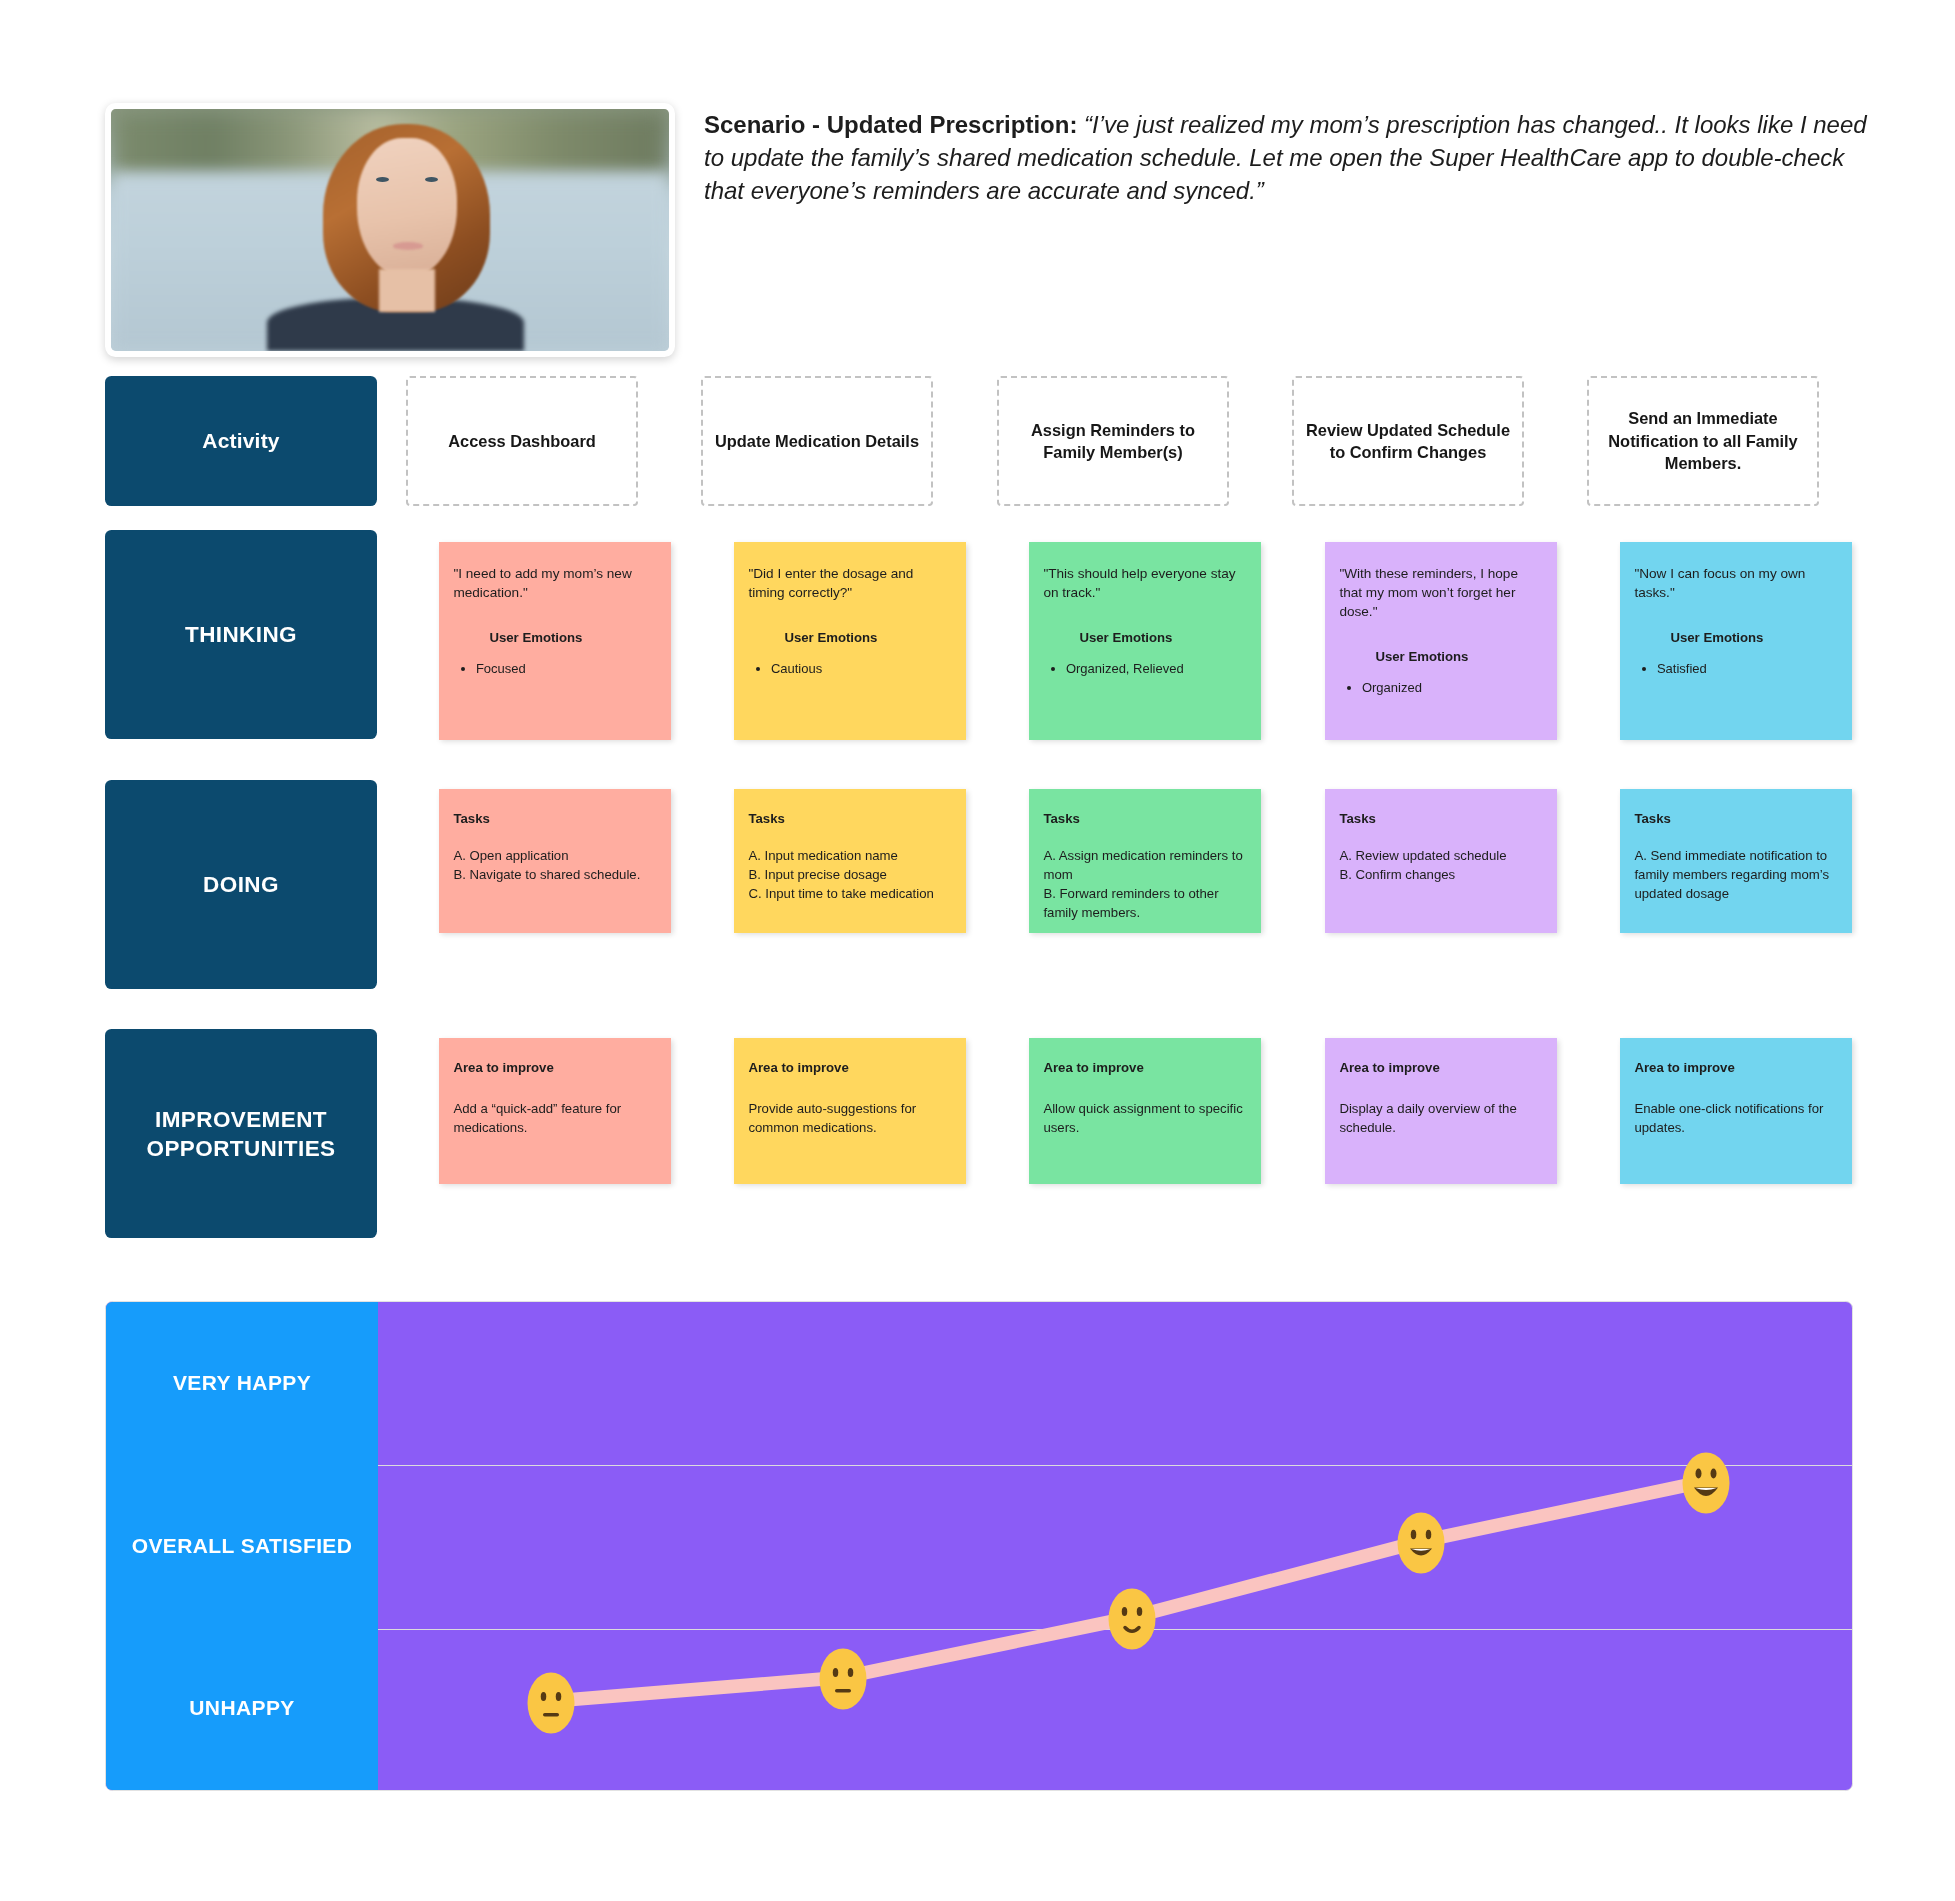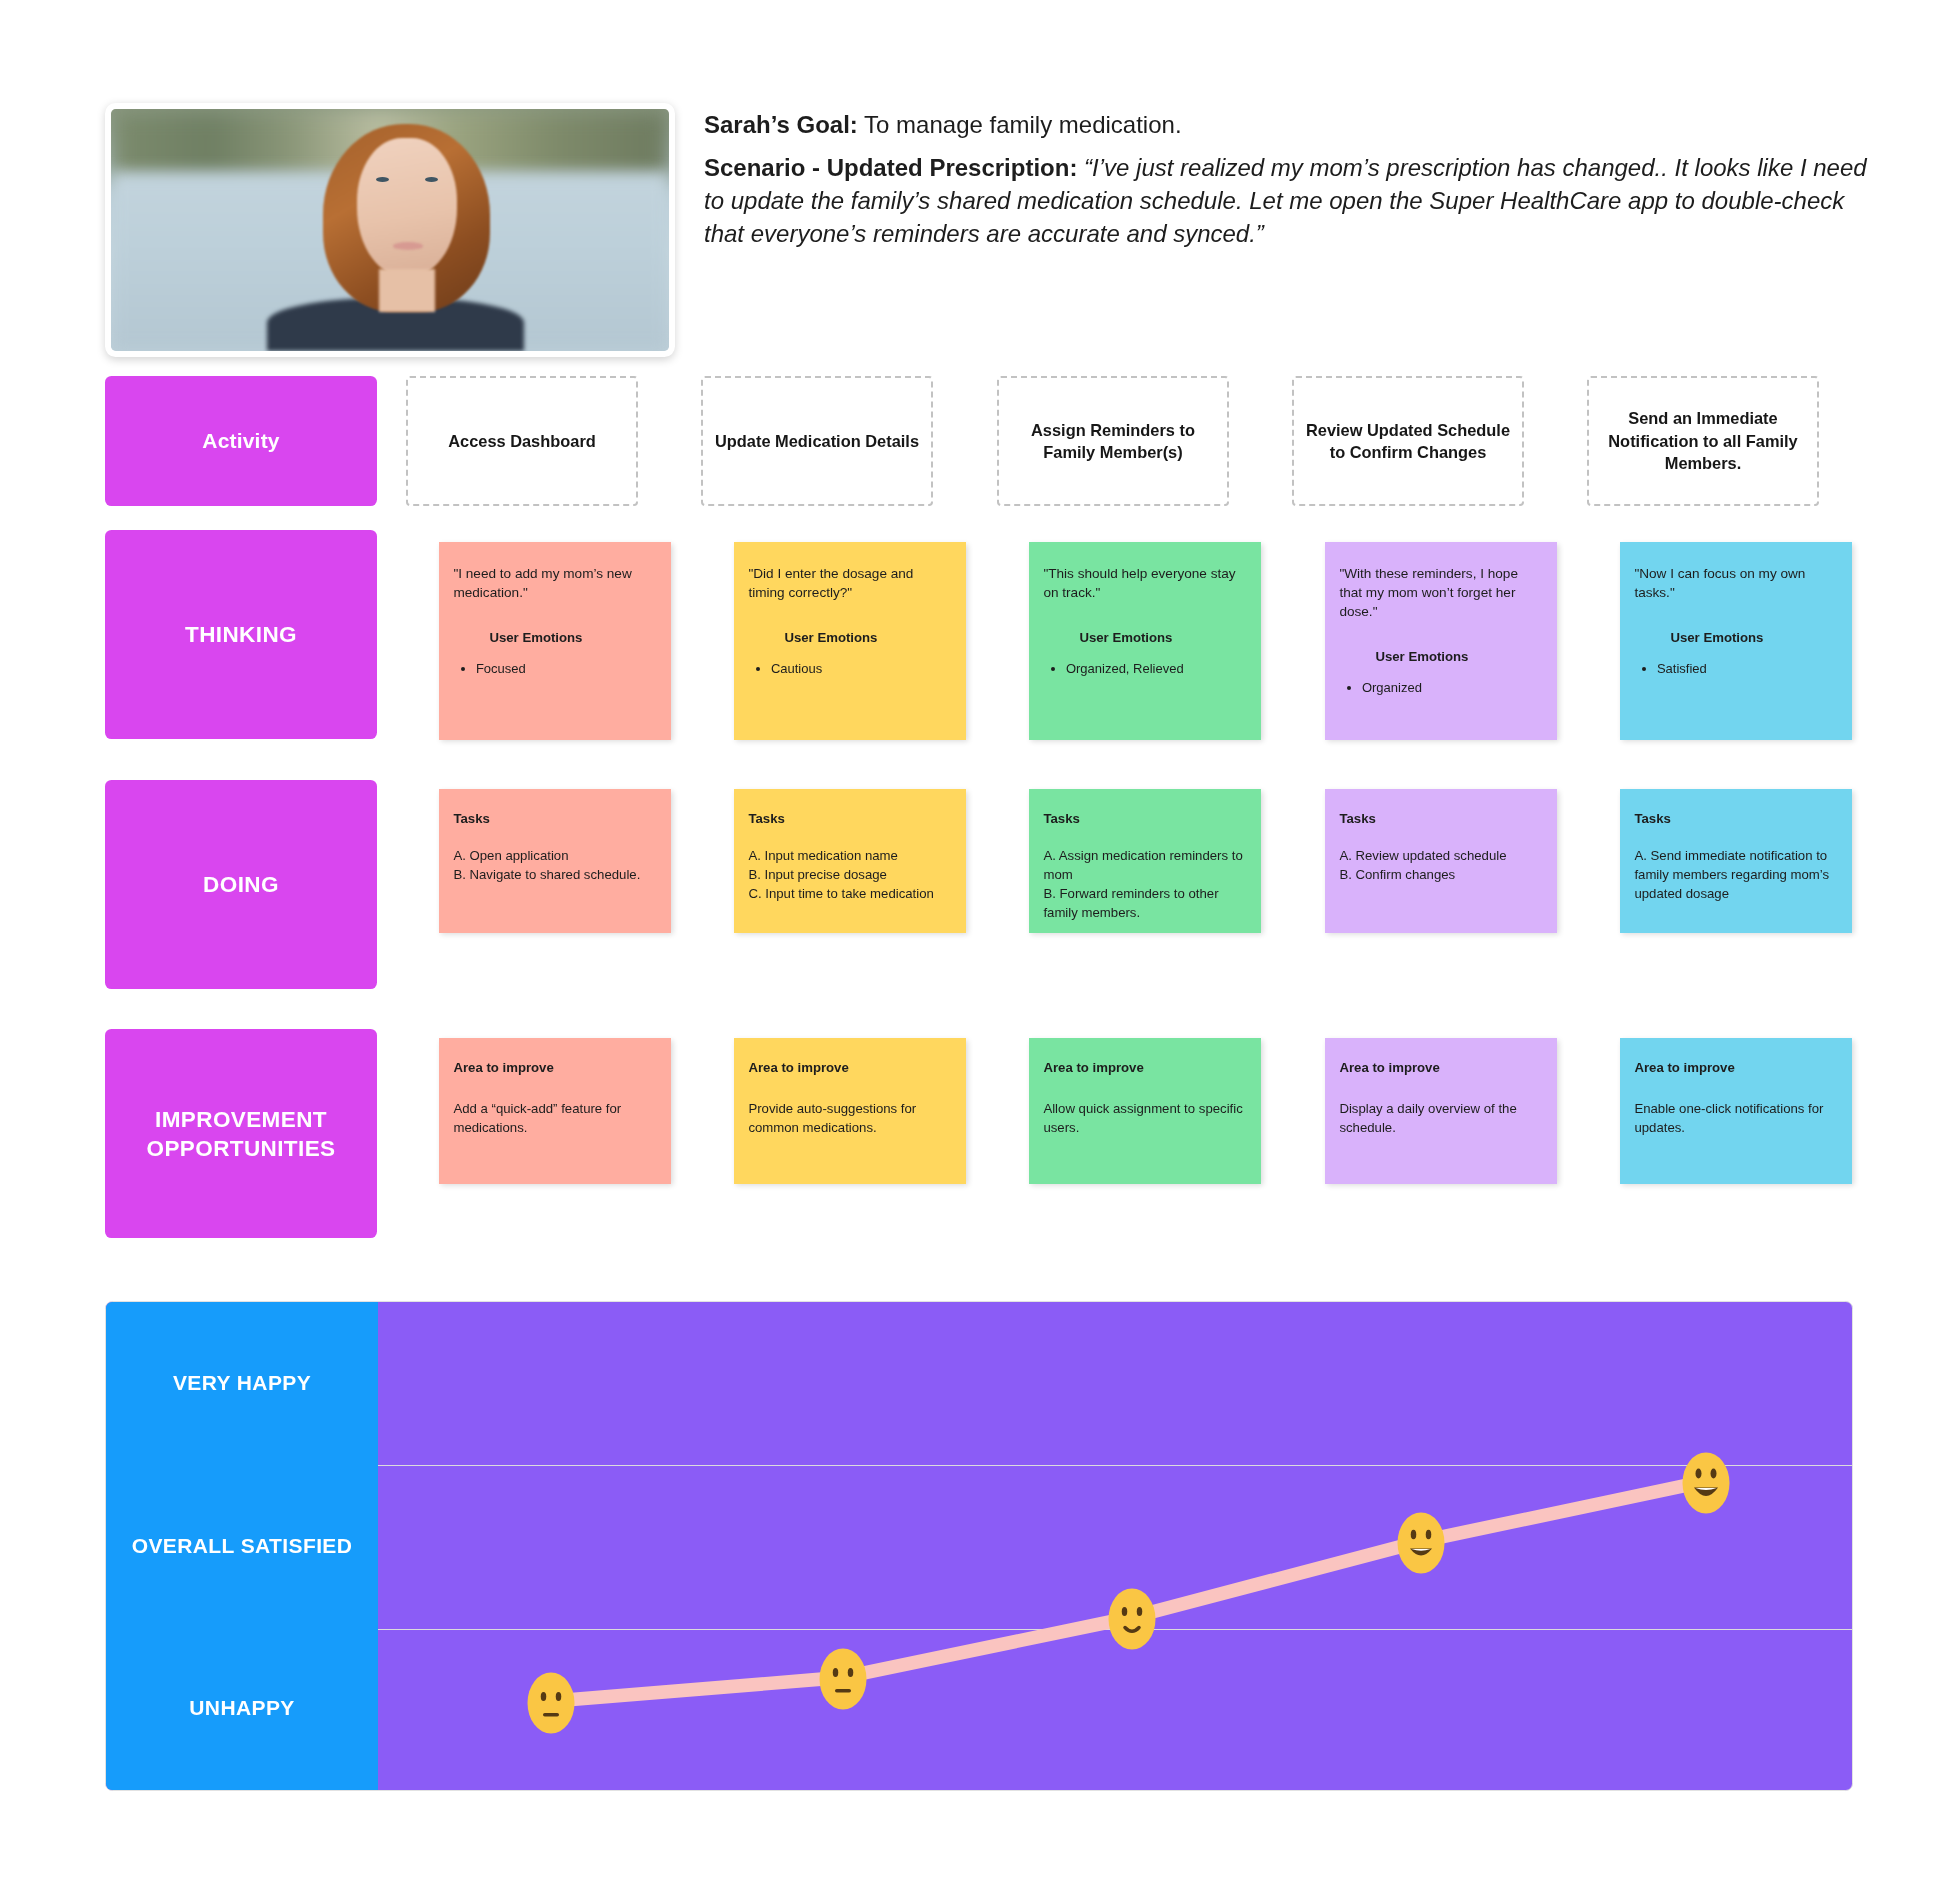--- a/index.html
+++ b/index.html
@@ -82,21 +82,21 @@
   .scenario-line .lead { font-weight: 700; font-style: normal; }
   .scenario-line .quote { font-style: italic; }
 
   
   
 
   .row-label {
     position: absolute;
     left: 105px;
     width: 272px;
-    background: #d946ef;
+    background: #0c4a6e;
     border-radius: 6.4px;
     display: flex;
     align-items: center;
     justify-content: center;
     text-align: center;
     color: #ffffff;
     font-weight: 700;
     letter-spacing: 0.4px;
   }
   .row-label.activity { top: 376px; height: 130px; font-size: 21px; letter-spacing: 0.2px; font-weight: 700; }
@@ -223,23 +223,20 @@
       <div class="pp-hair"></div>
       <div class="pp-face"></div>
       <div class="pp-neck"></div>
       <div class="pp-eye l"></div>
       <div class="pp-eye r"></div>
       <div class="pp-lips"></div>
     </div>
   </div>
 
   <div class="persona-text">
-    <div class="goal-line">
-      <span class="lead">Sarah’s Goal:</span><span> To manage family medication.</span>
-    </div>
     <div class="scenario-line">
       <span class="lead">Scenario - Updated Prescription:</span><span class="quote"> “I’ve just realized my mom’s prescription has changed.. It looks like I need to update the family’s shared medication schedule. Let me open the Super HealthCare app to double-check that everyone’s reminders are accurate and synced.”</span>
     </div>
   </div>
 
   <div class="row-label activity">Activity</div>
   <div class="row-label thinking">THINKING</div>
   <div class="row-label doing">DOING</div>
   <div class="row-label improve">IMPROVEMENT OPPORTUNITIES</div>
 

